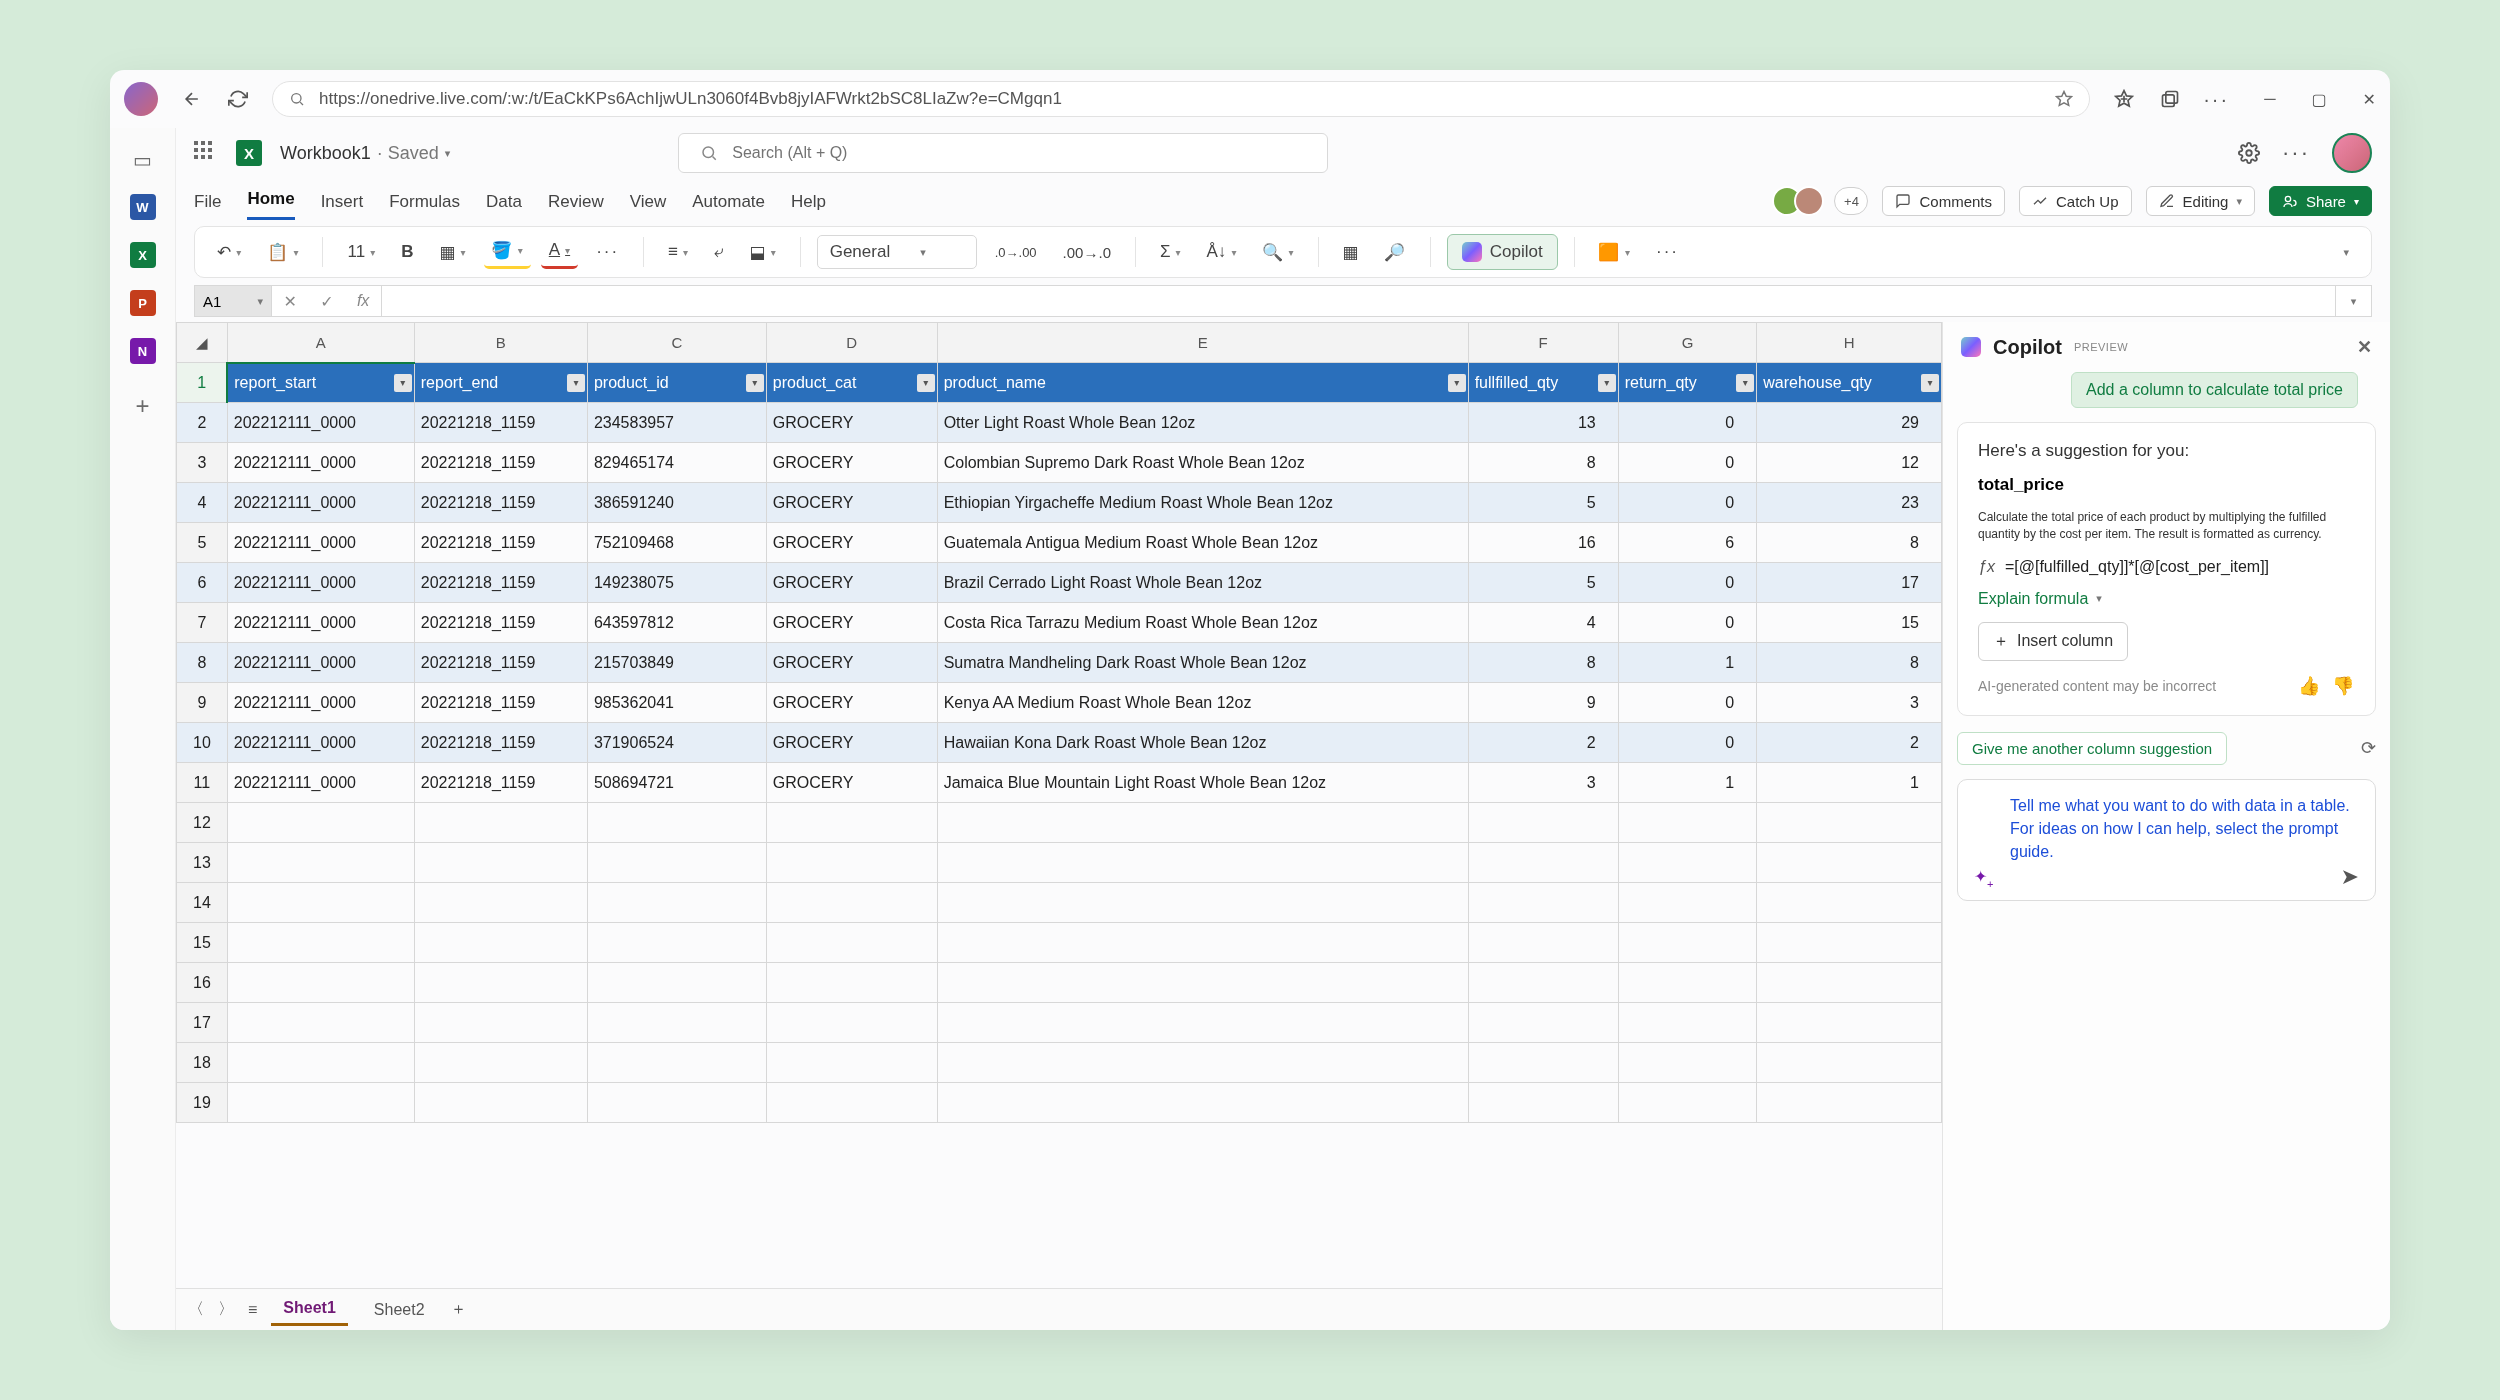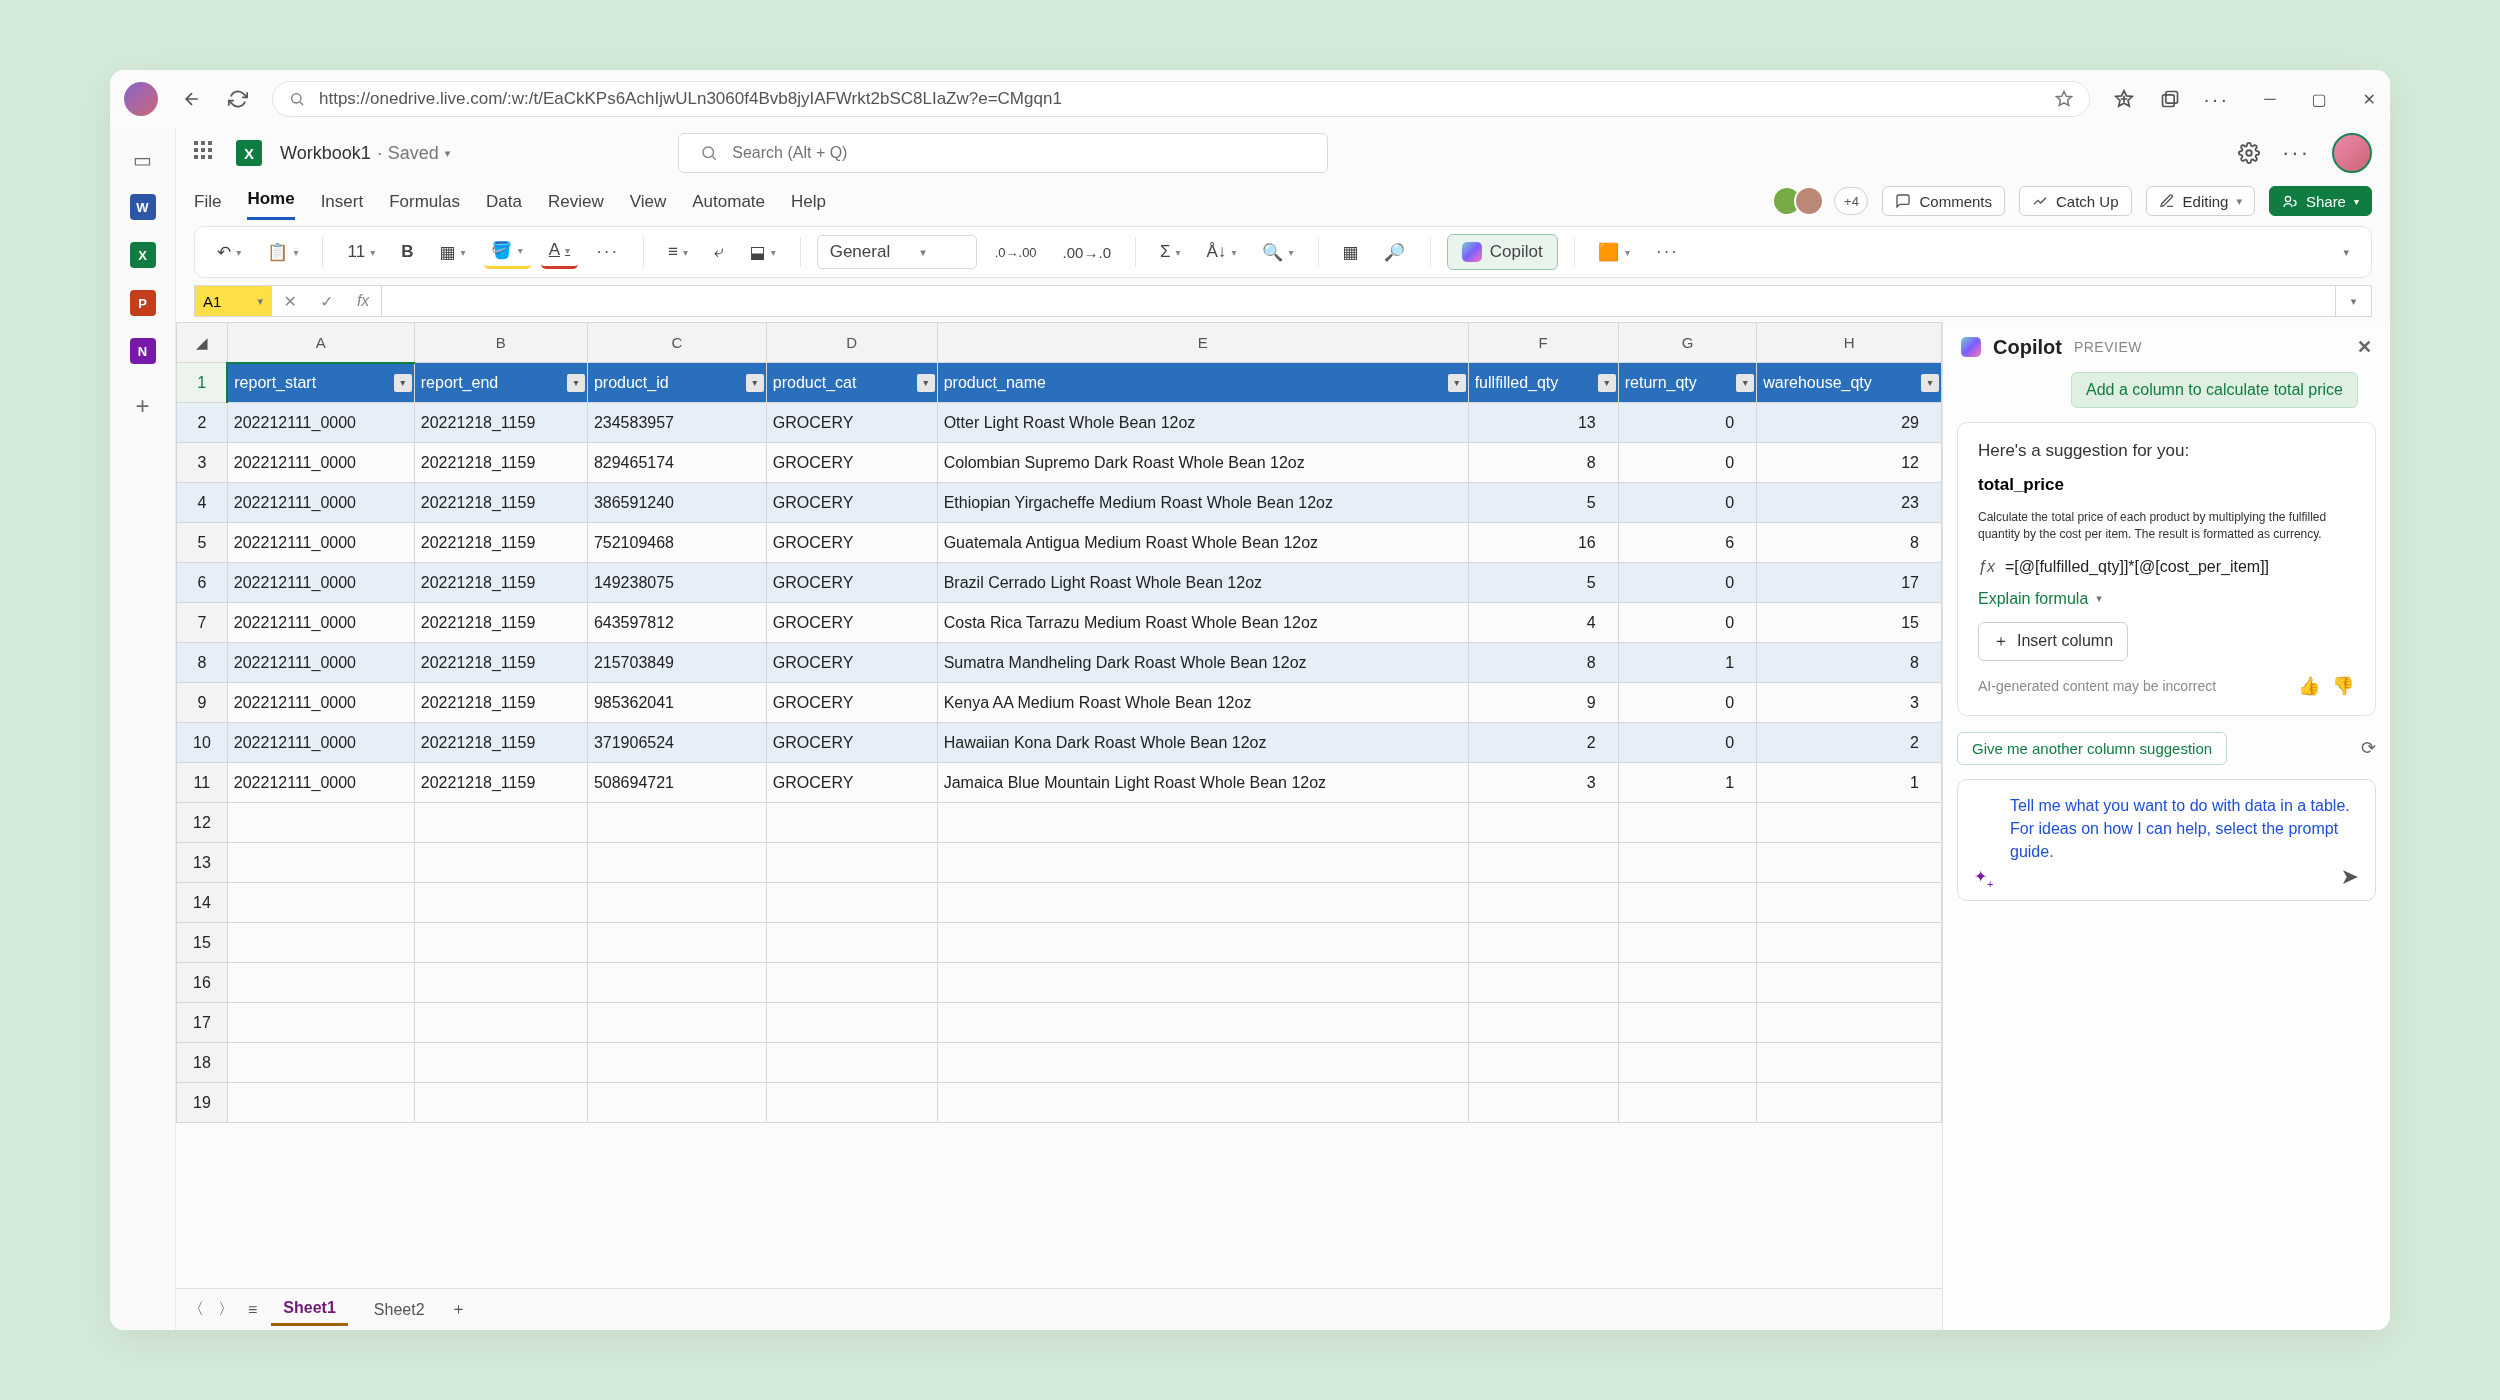--- a/index.html
+++ b/index.html
@@ -74,21 +74,21 @@
   .divider{ width:1px; height:30px; background:#e4e4e4; margin:0 6px;}
   .tbtn.border-u{ border-bottom:3px solid #ffd233; padding-bottom:1px;}
   .tbtn.border-r{ border-bottom:3px solid #d23b2c; padding-bottom:1px;}
   .select-box{ border:1px solid #d8d8d8; border-radius:5px; height:34px; display:flex; align-items:center; padding:0 12px; gap:30px; min-width:160px; background:#fff;}
   .copilot-btn{ border:1px solid #9bc8a9; background:#e9f4ec; border-radius:6px; height:36px; display:flex;align-items:center; gap:8px; padding:0 14px;}
   .copilot-glyph{ width:20px;height:20px; border-radius:5px; background:linear-gradient(135deg,#7cc,#7b5fff,#ff76b8);}
   .expand{ margin-left:auto; }
 
   
   .formula-row{ margin:6px 18px 0; height:34px; display:flex; align-items:center; gap:0; }
-  .name-box{ border:1px solid #d8d8d8; height:32px; width:78px; display:flex;align-items:center;justify-content:space-between; padding:0 8px; font-size:15px; background:#fde047;}
+  .name-box{ border:1px solid #d8d8d8; height:32px; width:78px; display:flex;align-items:center;justify-content:space-between; padding:0 8px; font-size:15px; background:#e5e5e5;}
   .fx-group{ border:1px solid #d8d8d8; border-left:none; height:32px; width:110px; display:flex; align-items:center; justify-content:space-around; color:#888; background:#fff;}
   .formula-input{ border:1px solid #d8d8d8; border-left:none; height:32px; flex:1; background:#fff; }
   .formula-right{ border:1px solid #d8d8d8; border-left:none; height:32px; width:36px; display:flex;align-items:center;justify-content:center; color:#888; background:#fff;}
 
   
   .content{ flex:1; display:flex; overflow:hidden; margin-top:4px;}
 
   
   .sheet-wrap{ flex:1; display:flex; flex-direction:column; overflow:hidden; }
   .sheet{ flex:1; overflow:hidden; }
@@ -109,21 +109,21 @@
   td.rowhead.active{ background:#ecf4ed; color:#107c41; border-right:2px solid #107c41;}
   
   
   .sheet-tabs{ height:42px; border-top:1px solid #e0e0e0; display:flex; align-items:center; gap:14px; padding:0 12px; font-size:16px; color:#555; background:#fafafa;}
   .sheet-tabs .stab{ padding:6px 12px; cursor:pointer;}
   .sheet-tabs .stab.active{ color:#701a75; font-weight:700; border-bottom:3px solid #a16207;}
 
   
   .copilot-panel{ width:448px; border-left:1px solid #e4e4e4; background:#fdfdfd; display:flex; flex-direction:column; }
   .cp-head{ height:50px; display:flex; align-items:center; gap:12px; padding:0 18px; font-size:20px; font-weight:600; color:#222;}
-  .cp-head .preview{ font-size:14px; font-weight:400; color:#888; letter-spacing:.5px;}
+  .cp-head .preview{ font-size:11px; font-weight:400; color:#888; letter-spacing:.5px;}
   .cp-head .close{ margin-left:auto; font-size:18px; color:#666; cursor:pointer;}
   .cp-chip{ margin:0 18px; background:#dff0e2; color:#107c41; border:1px solid #bfe0c6; border-radius:6px; font-size:16px; padding:8px 14px; align-self:flex-end; display:inline-block; max-width:360px;}
   .cp-card{ margin:14px 14px 0; border:1px solid #e3e3e3; background:#fff; border-radius:10px; padding:18px 20px; display:flex; flex-direction:column; gap:14px; }
   .cp-card .sugg{ font-size:17px; color:#333;}
   .cp-card .col-name{ font-weight:700; font-size:17px;}
   .cp-card .desc{ font-size:12px; color:#333; line-height:1.45;}
   .formula{ font-family:"Consolas", monospace; font-size:16px; color:#222; display:flex; gap:10px;}
   .formula .fx{ font-style:italic; color:#555;}
   .explain{ color:#107c41; font-size:16px; display:flex; align-items:center; gap:8px; cursor:pointer;}
   .insert-btn{ align-self:flex-start; border:1px solid #cfcfcf; border-radius:6px; padding:8px 14px; display:flex; align-items:center; gap:8px; font-size:16px; color:#333; background:#fff; cursor:pointer;}

